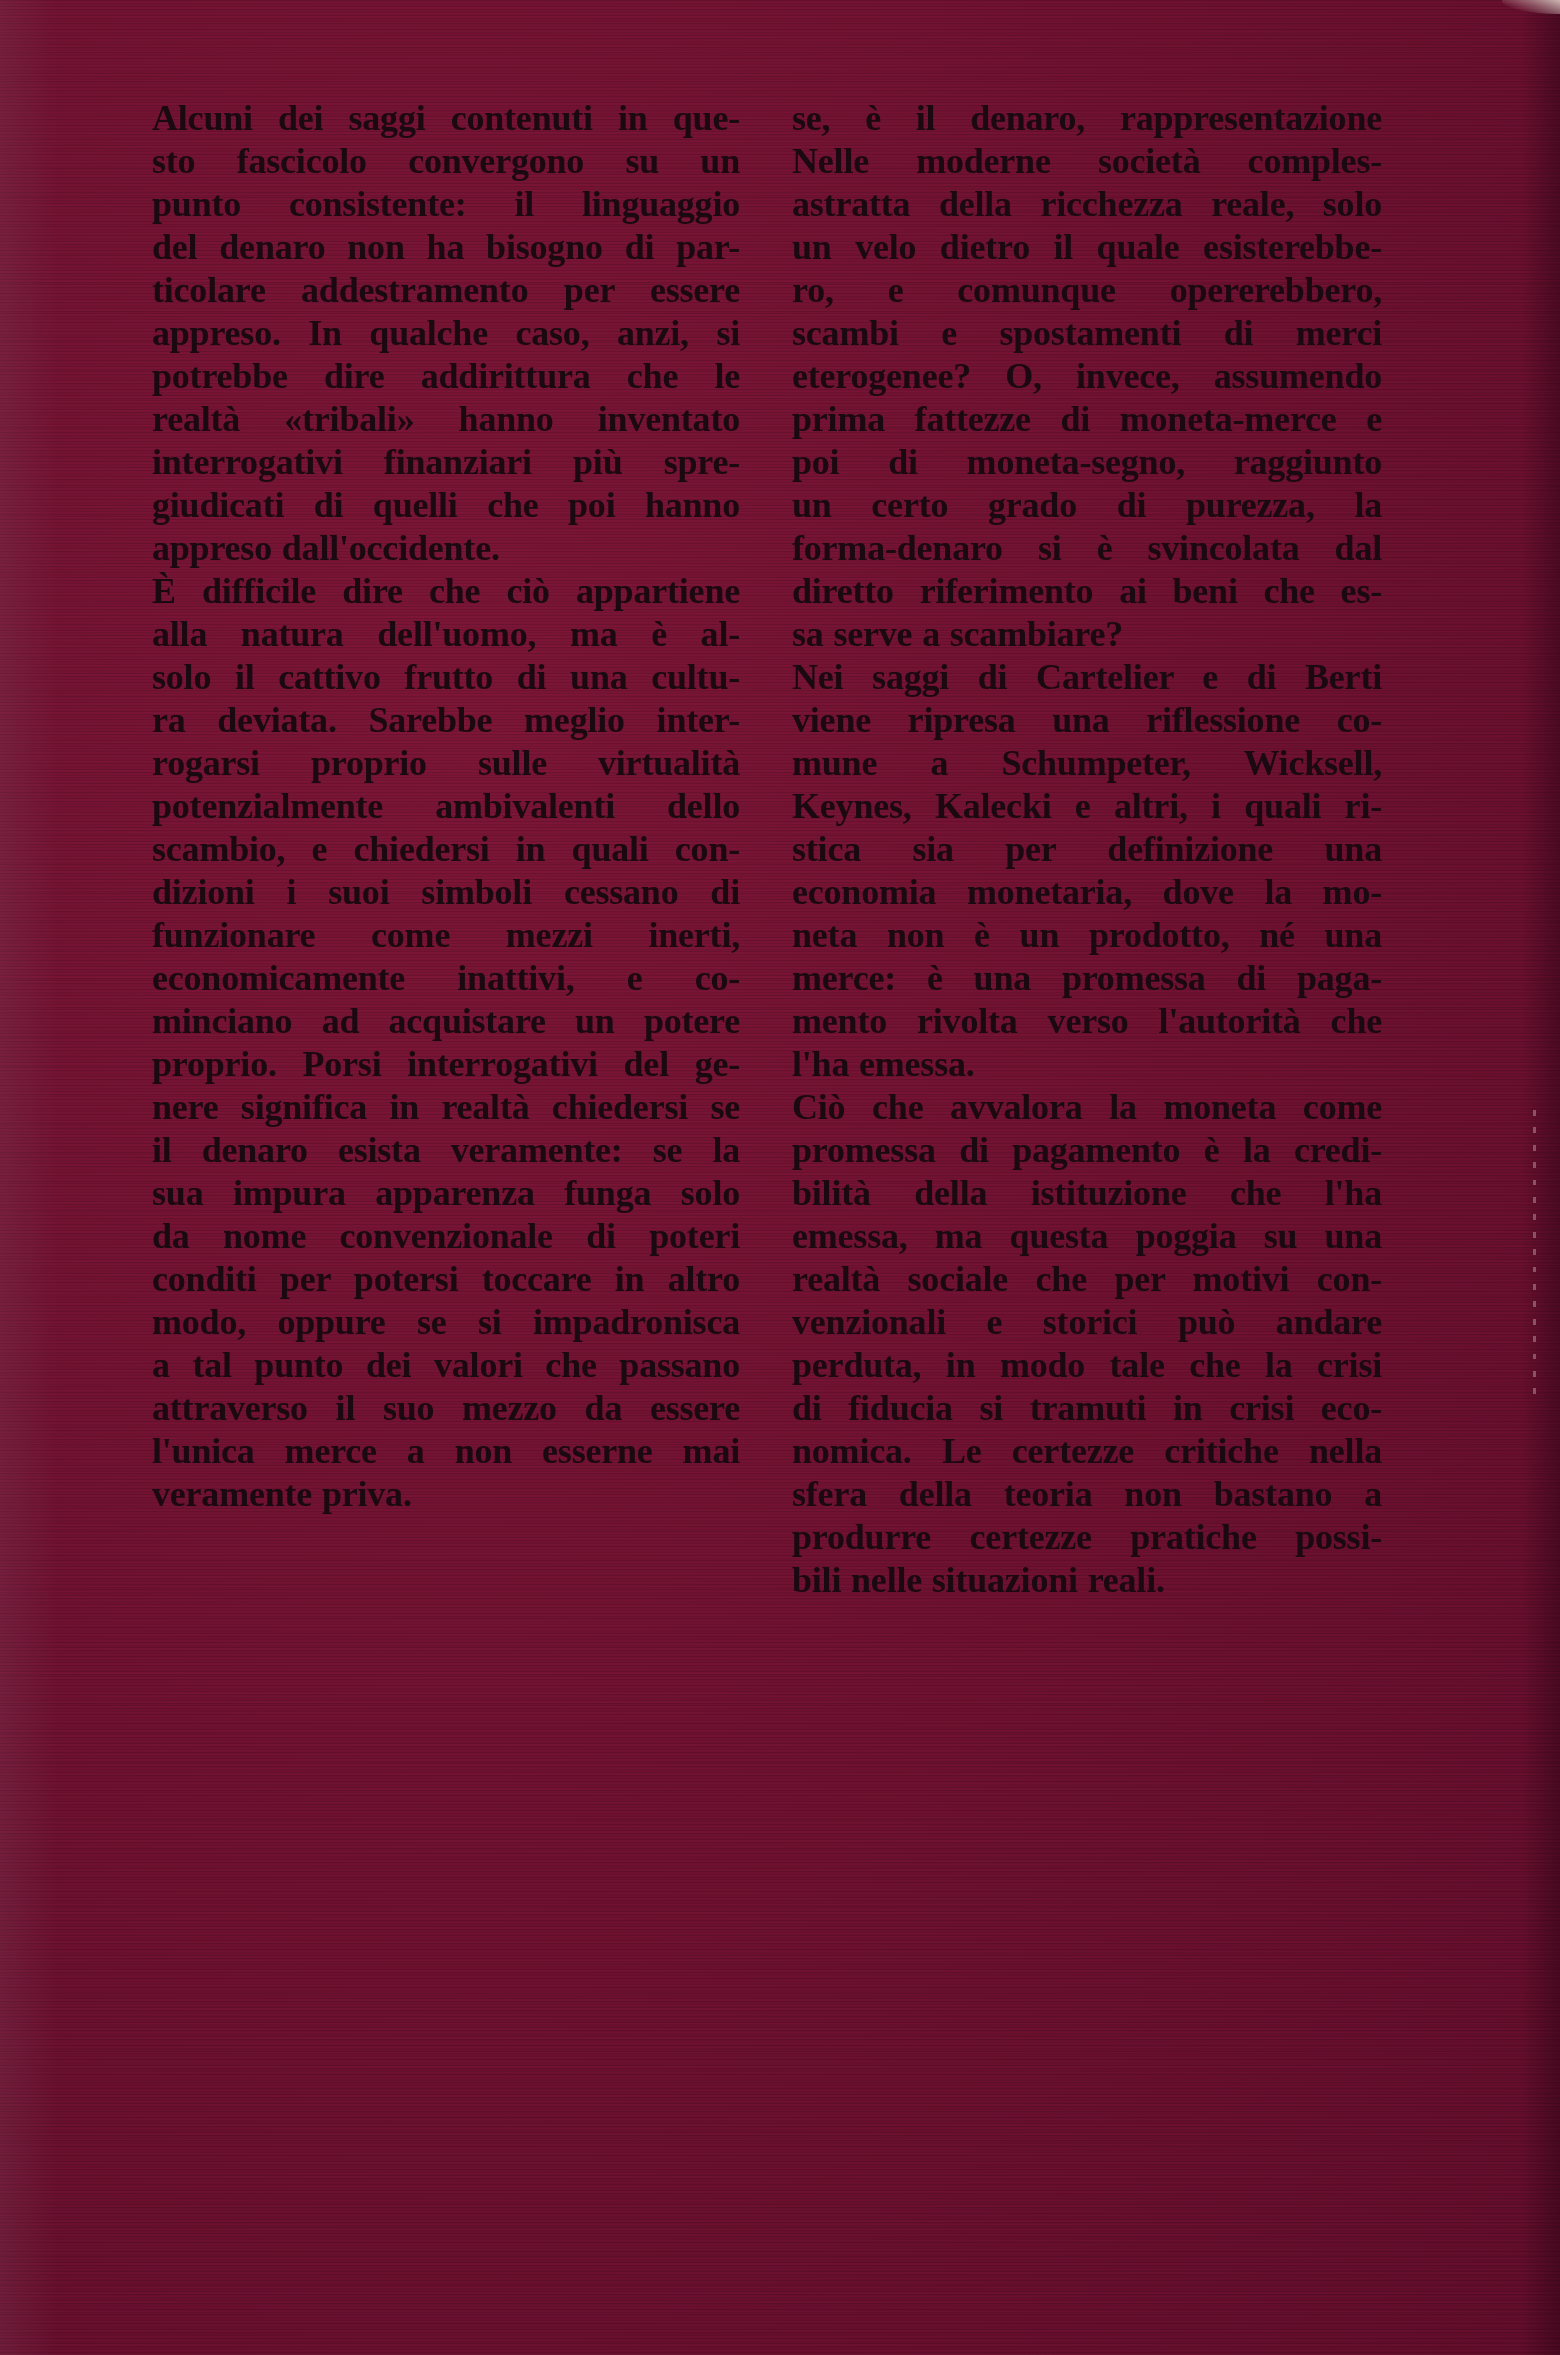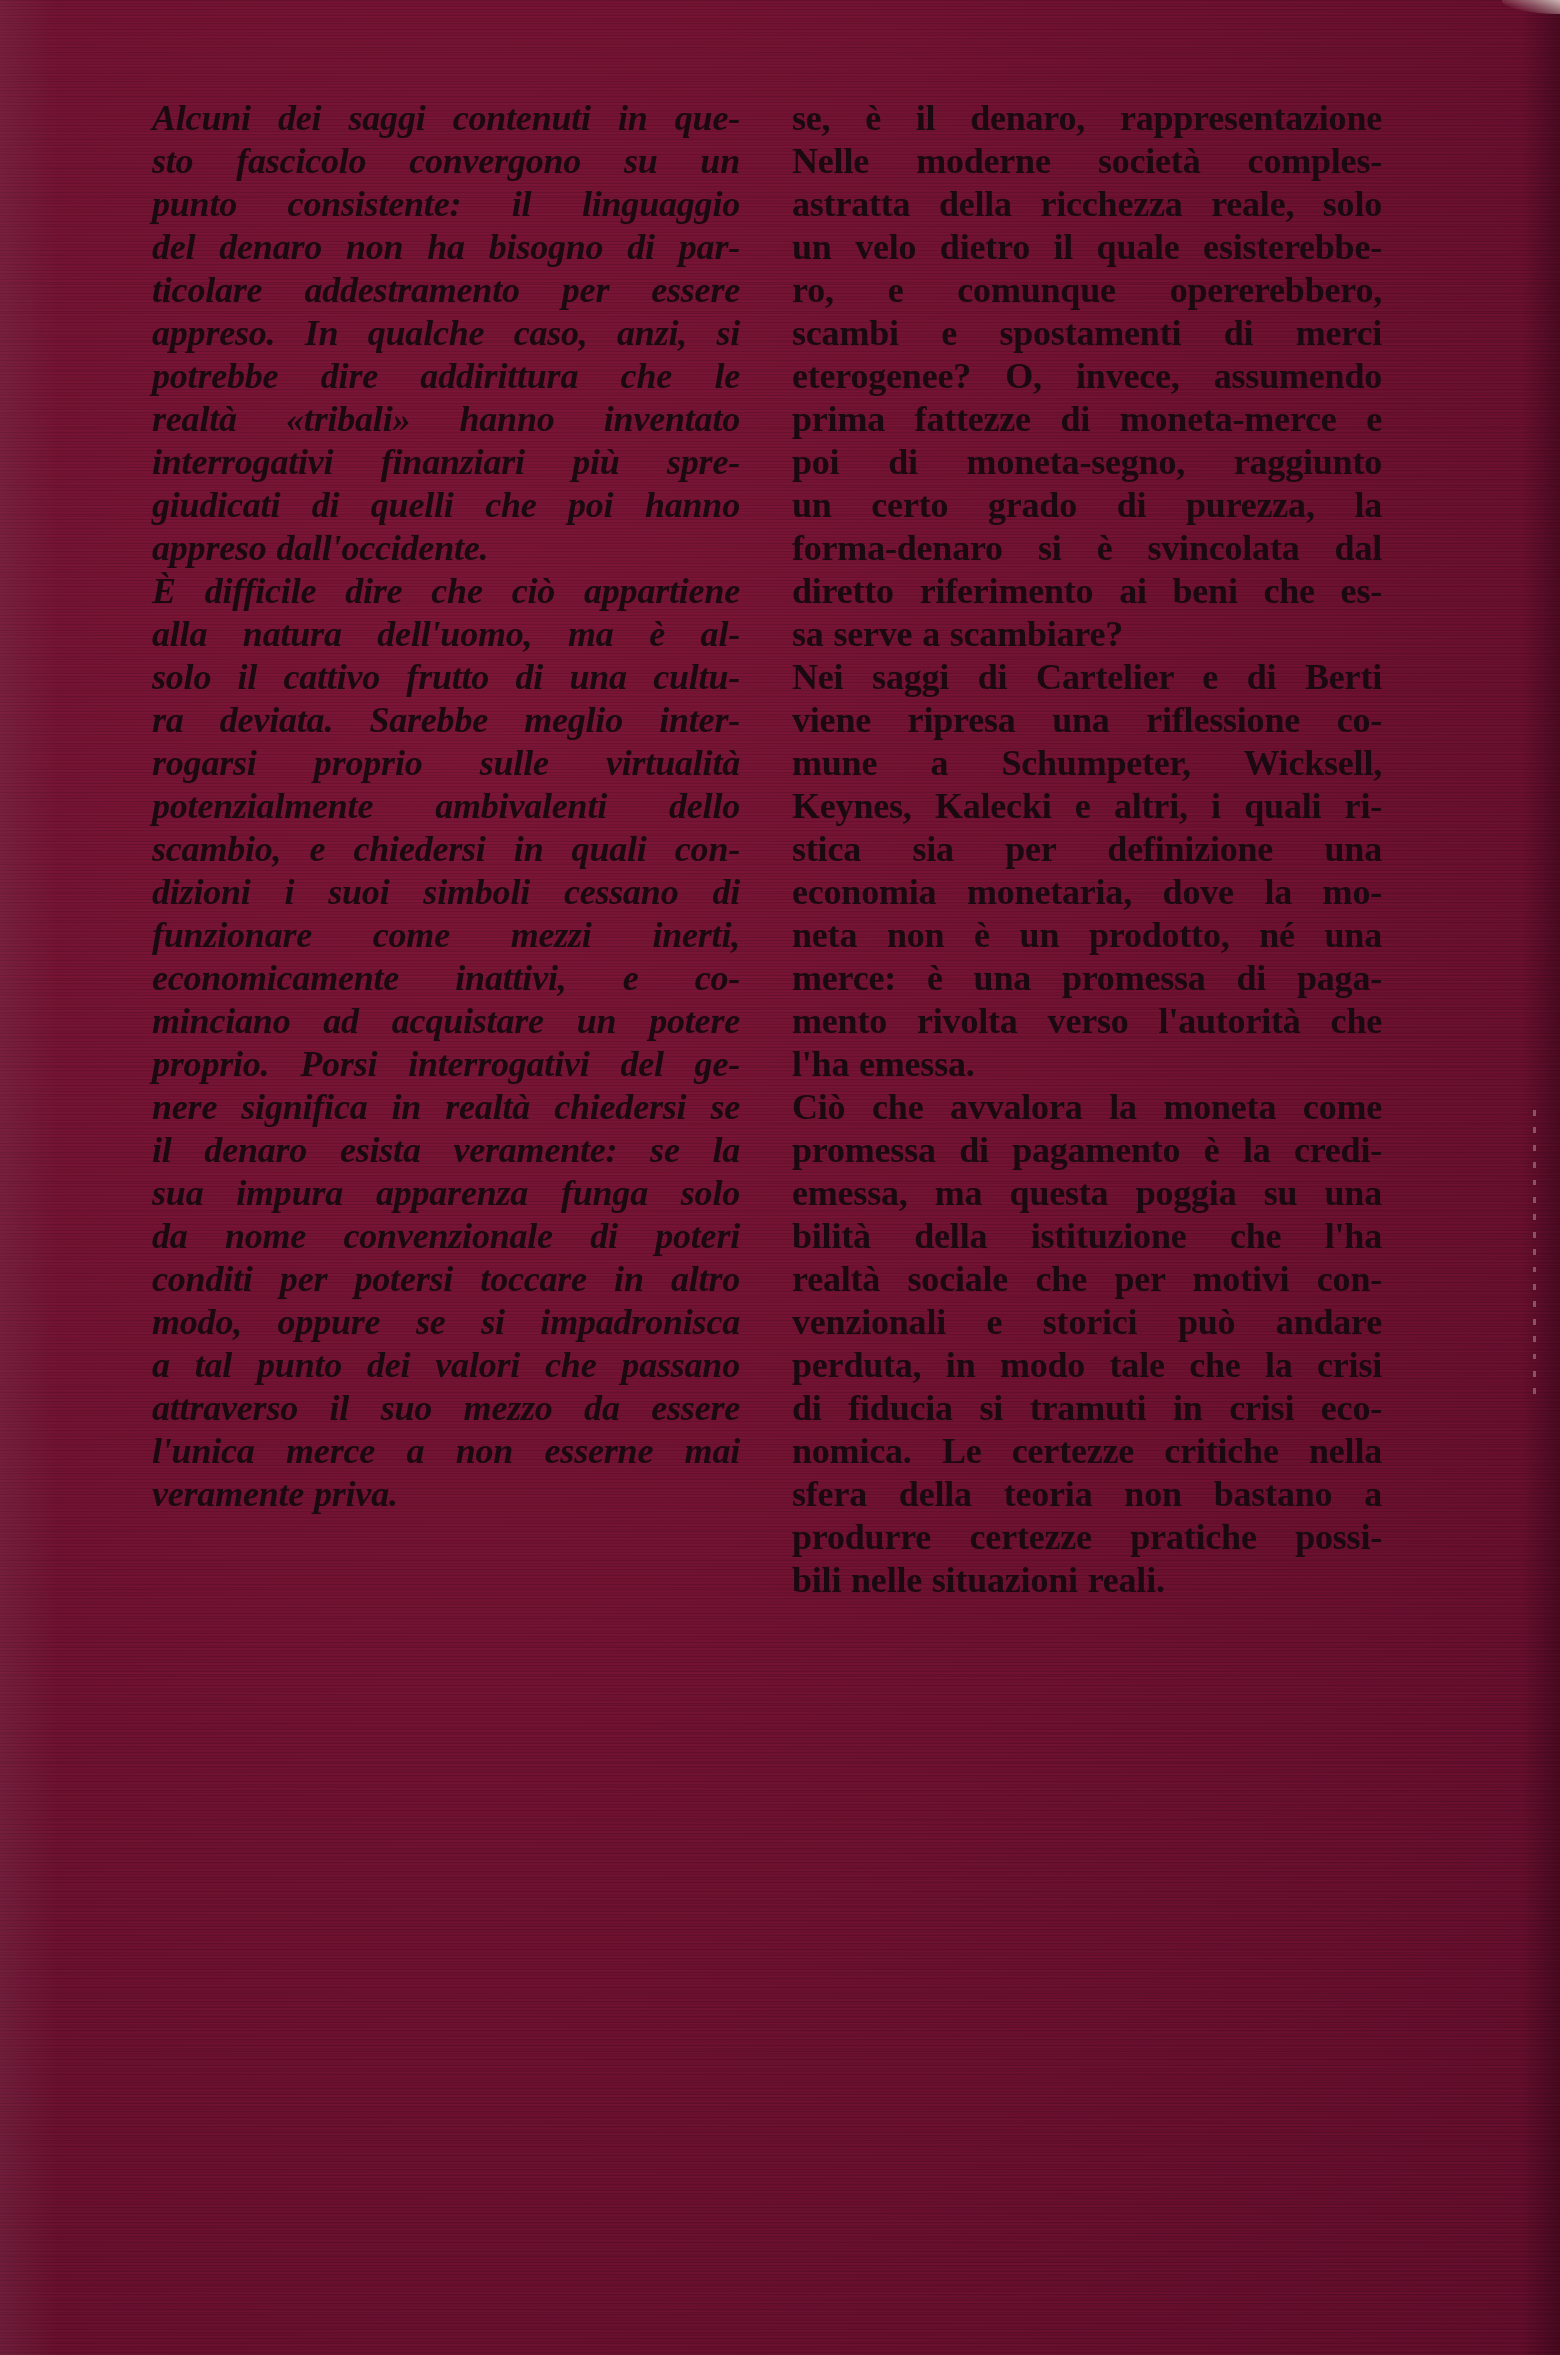--- a/index.html
+++ b/index.html
@@ -55,21 +55,20 @@
       line-height: 43px;
       color: #1a0910;
       text-align: justify;
       hyphens: manual;
       letter-spacing: -0.2px;
       word-spacing: 1px;
     }
     .column-left {
       left: 152px;
       width: 588px;
-      font-style: italic;
     }
     .column-right {
       left: 792px;
       width: 590px;
     }
     .para {
       margin: 0;
       padding: 0;
       text-indent: 0;
     }
@@ -156,22 +155,22 @@
         <span class="line">stica sia per definizione una</span>
         <span class="line">economia monetaria, dove la mo-</span>
         <span class="line">neta non è un prodotto, né una</span>
         <span class="line">merce: è una promessa di paga-</span>
         <span class="line">mento rivolta verso l'autorità che</span>
         <span class="line last">l'ha emessa.</span>
       </div>
       <div class="para">
         <span class="line">Ciò che avvalora la moneta come</span>
         <span class="line">promessa di pagamento è la credi-</span>
+        <span class="line">bilità della istituzione che l'ha</span>
         <span class="line">emessa, ma questa poggia su una</span>
-        <span class="line">bilità della istituzione che l'ha</span>
         <span class="line">realtà sociale che per motivi con-</span>
         <span class="line">venzionali e storici può andare</span>
         <span class="line">perduta, in modo tale che la crisi</span>
         <span class="line">di fiducia si tramuti in crisi eco-</span>
         <span class="line">nomica. Le certezze critiche nella</span>
         <span class="line">sfera della teoria non bastano a</span>
         <span class="line">produrre certezze pratiche possi-</span>
         <span class="line last">bili nelle situazioni reali.</span>
       </div>
     </div>

